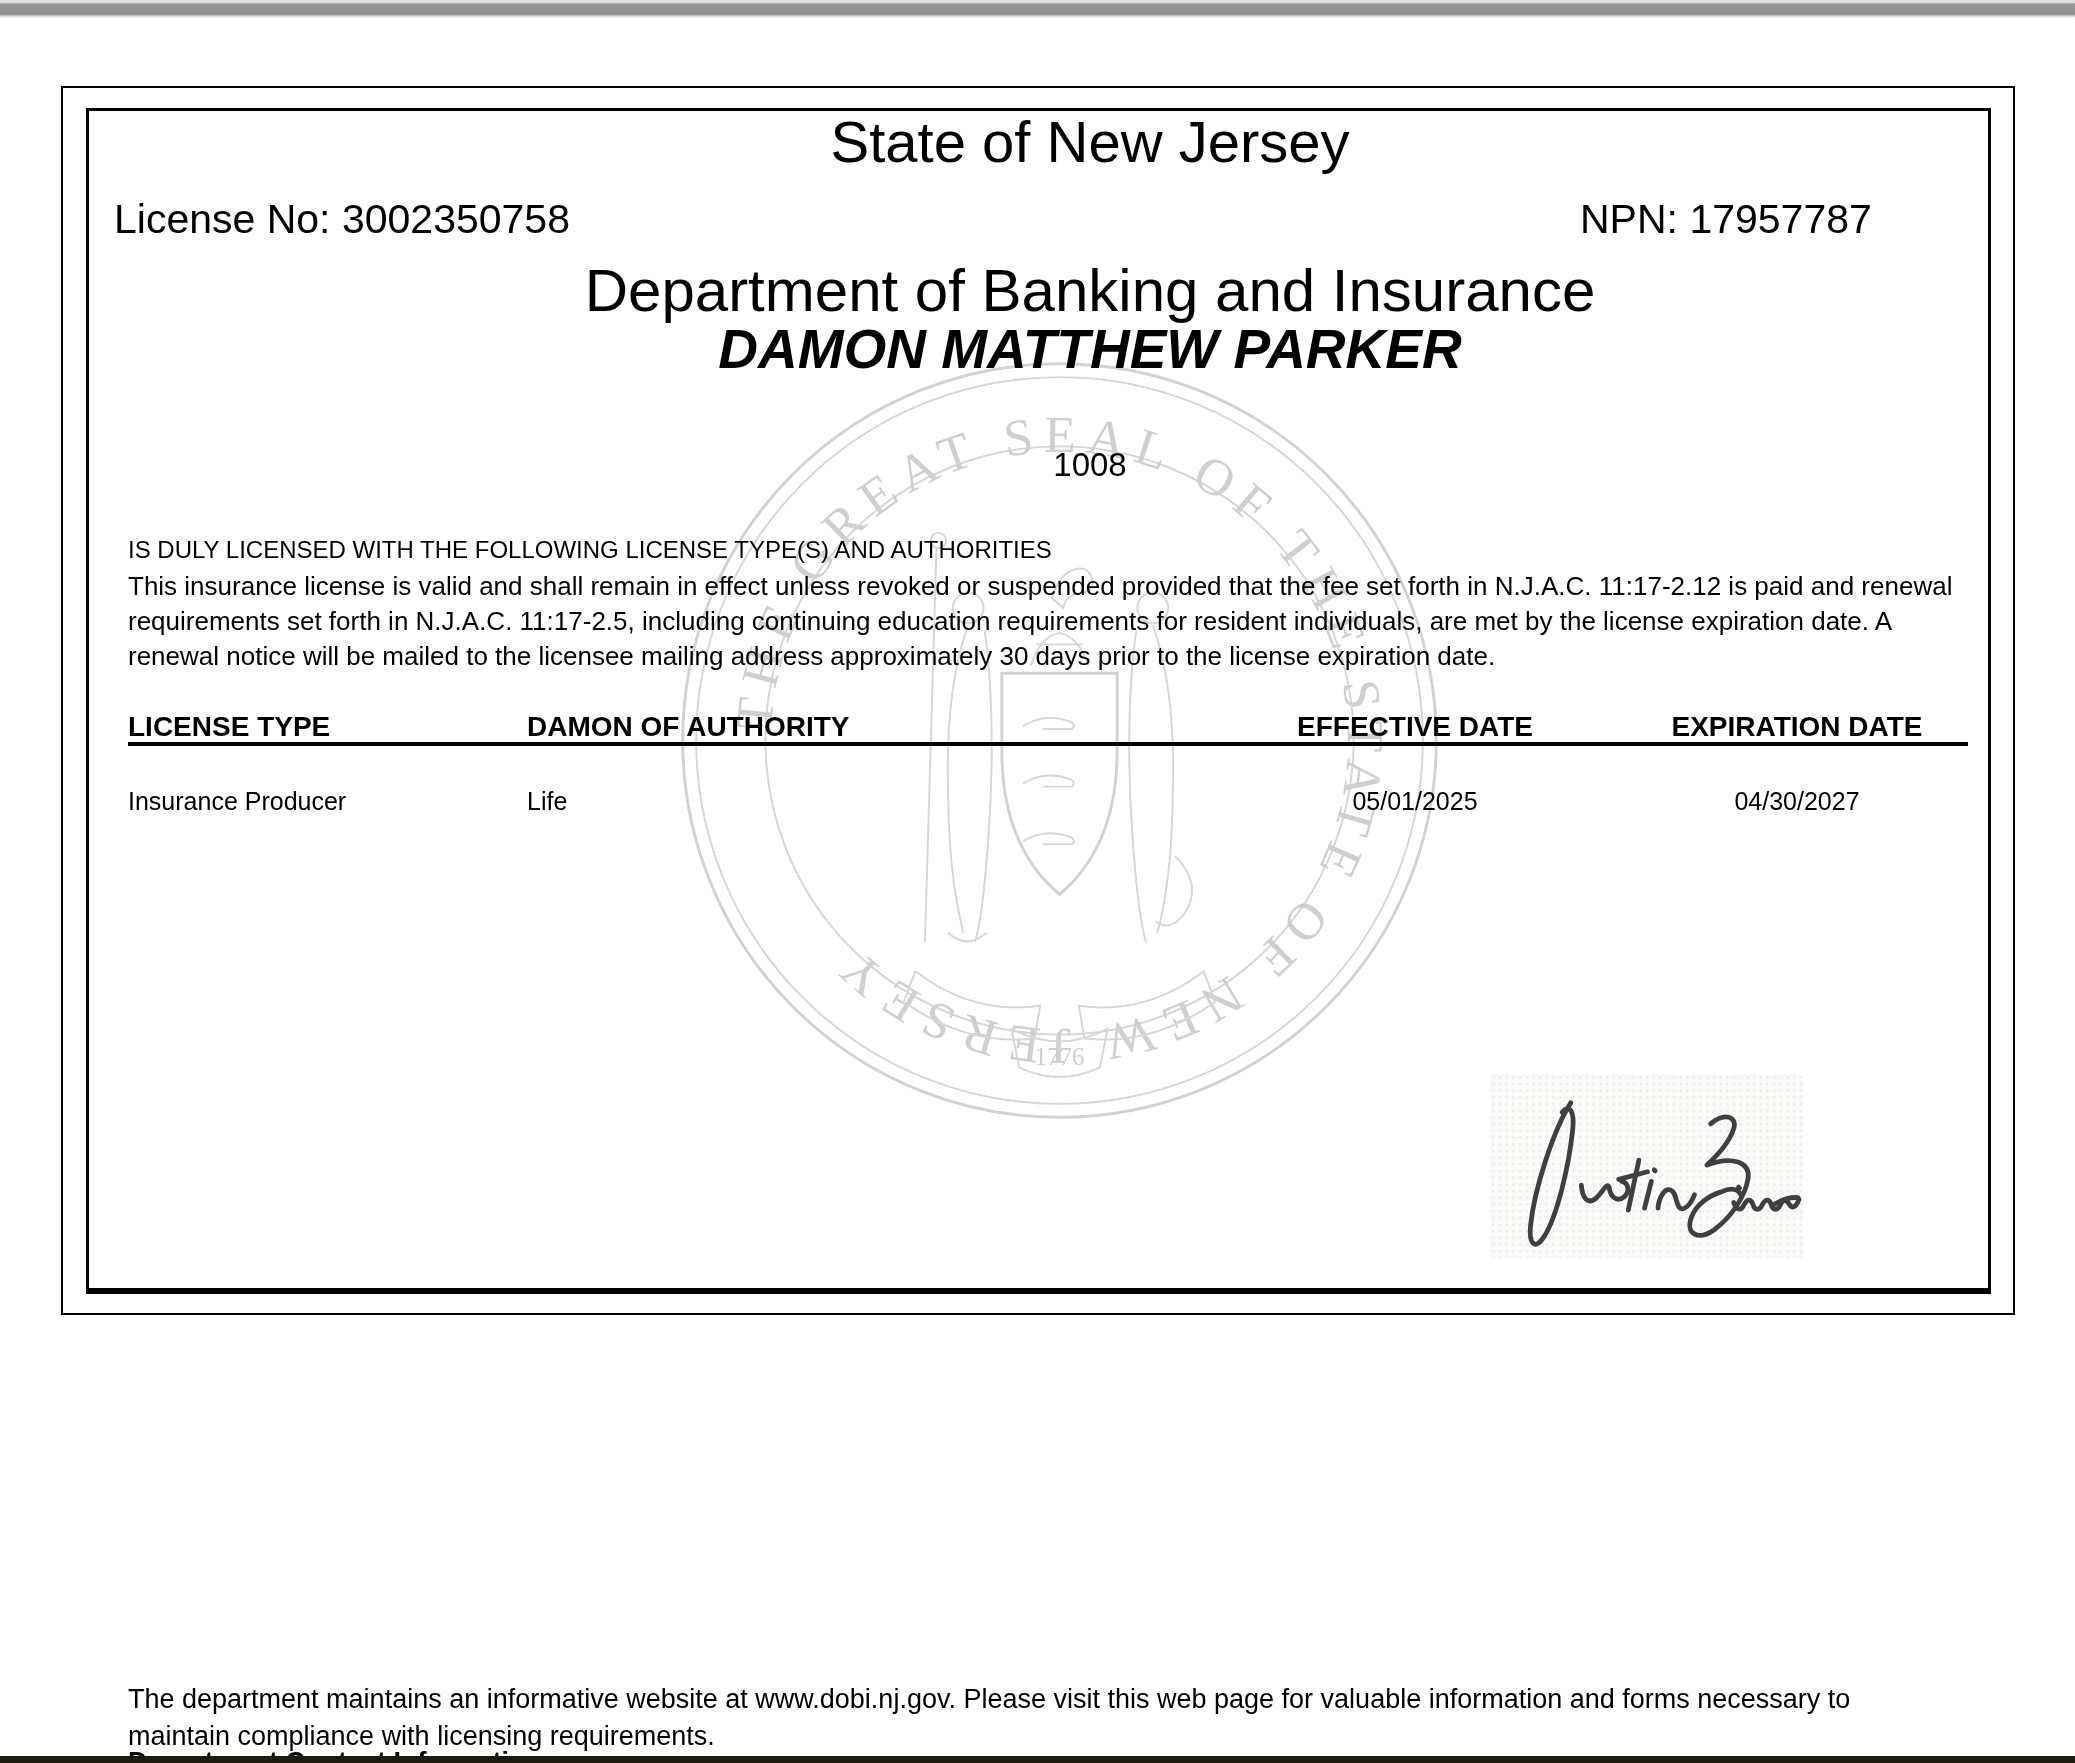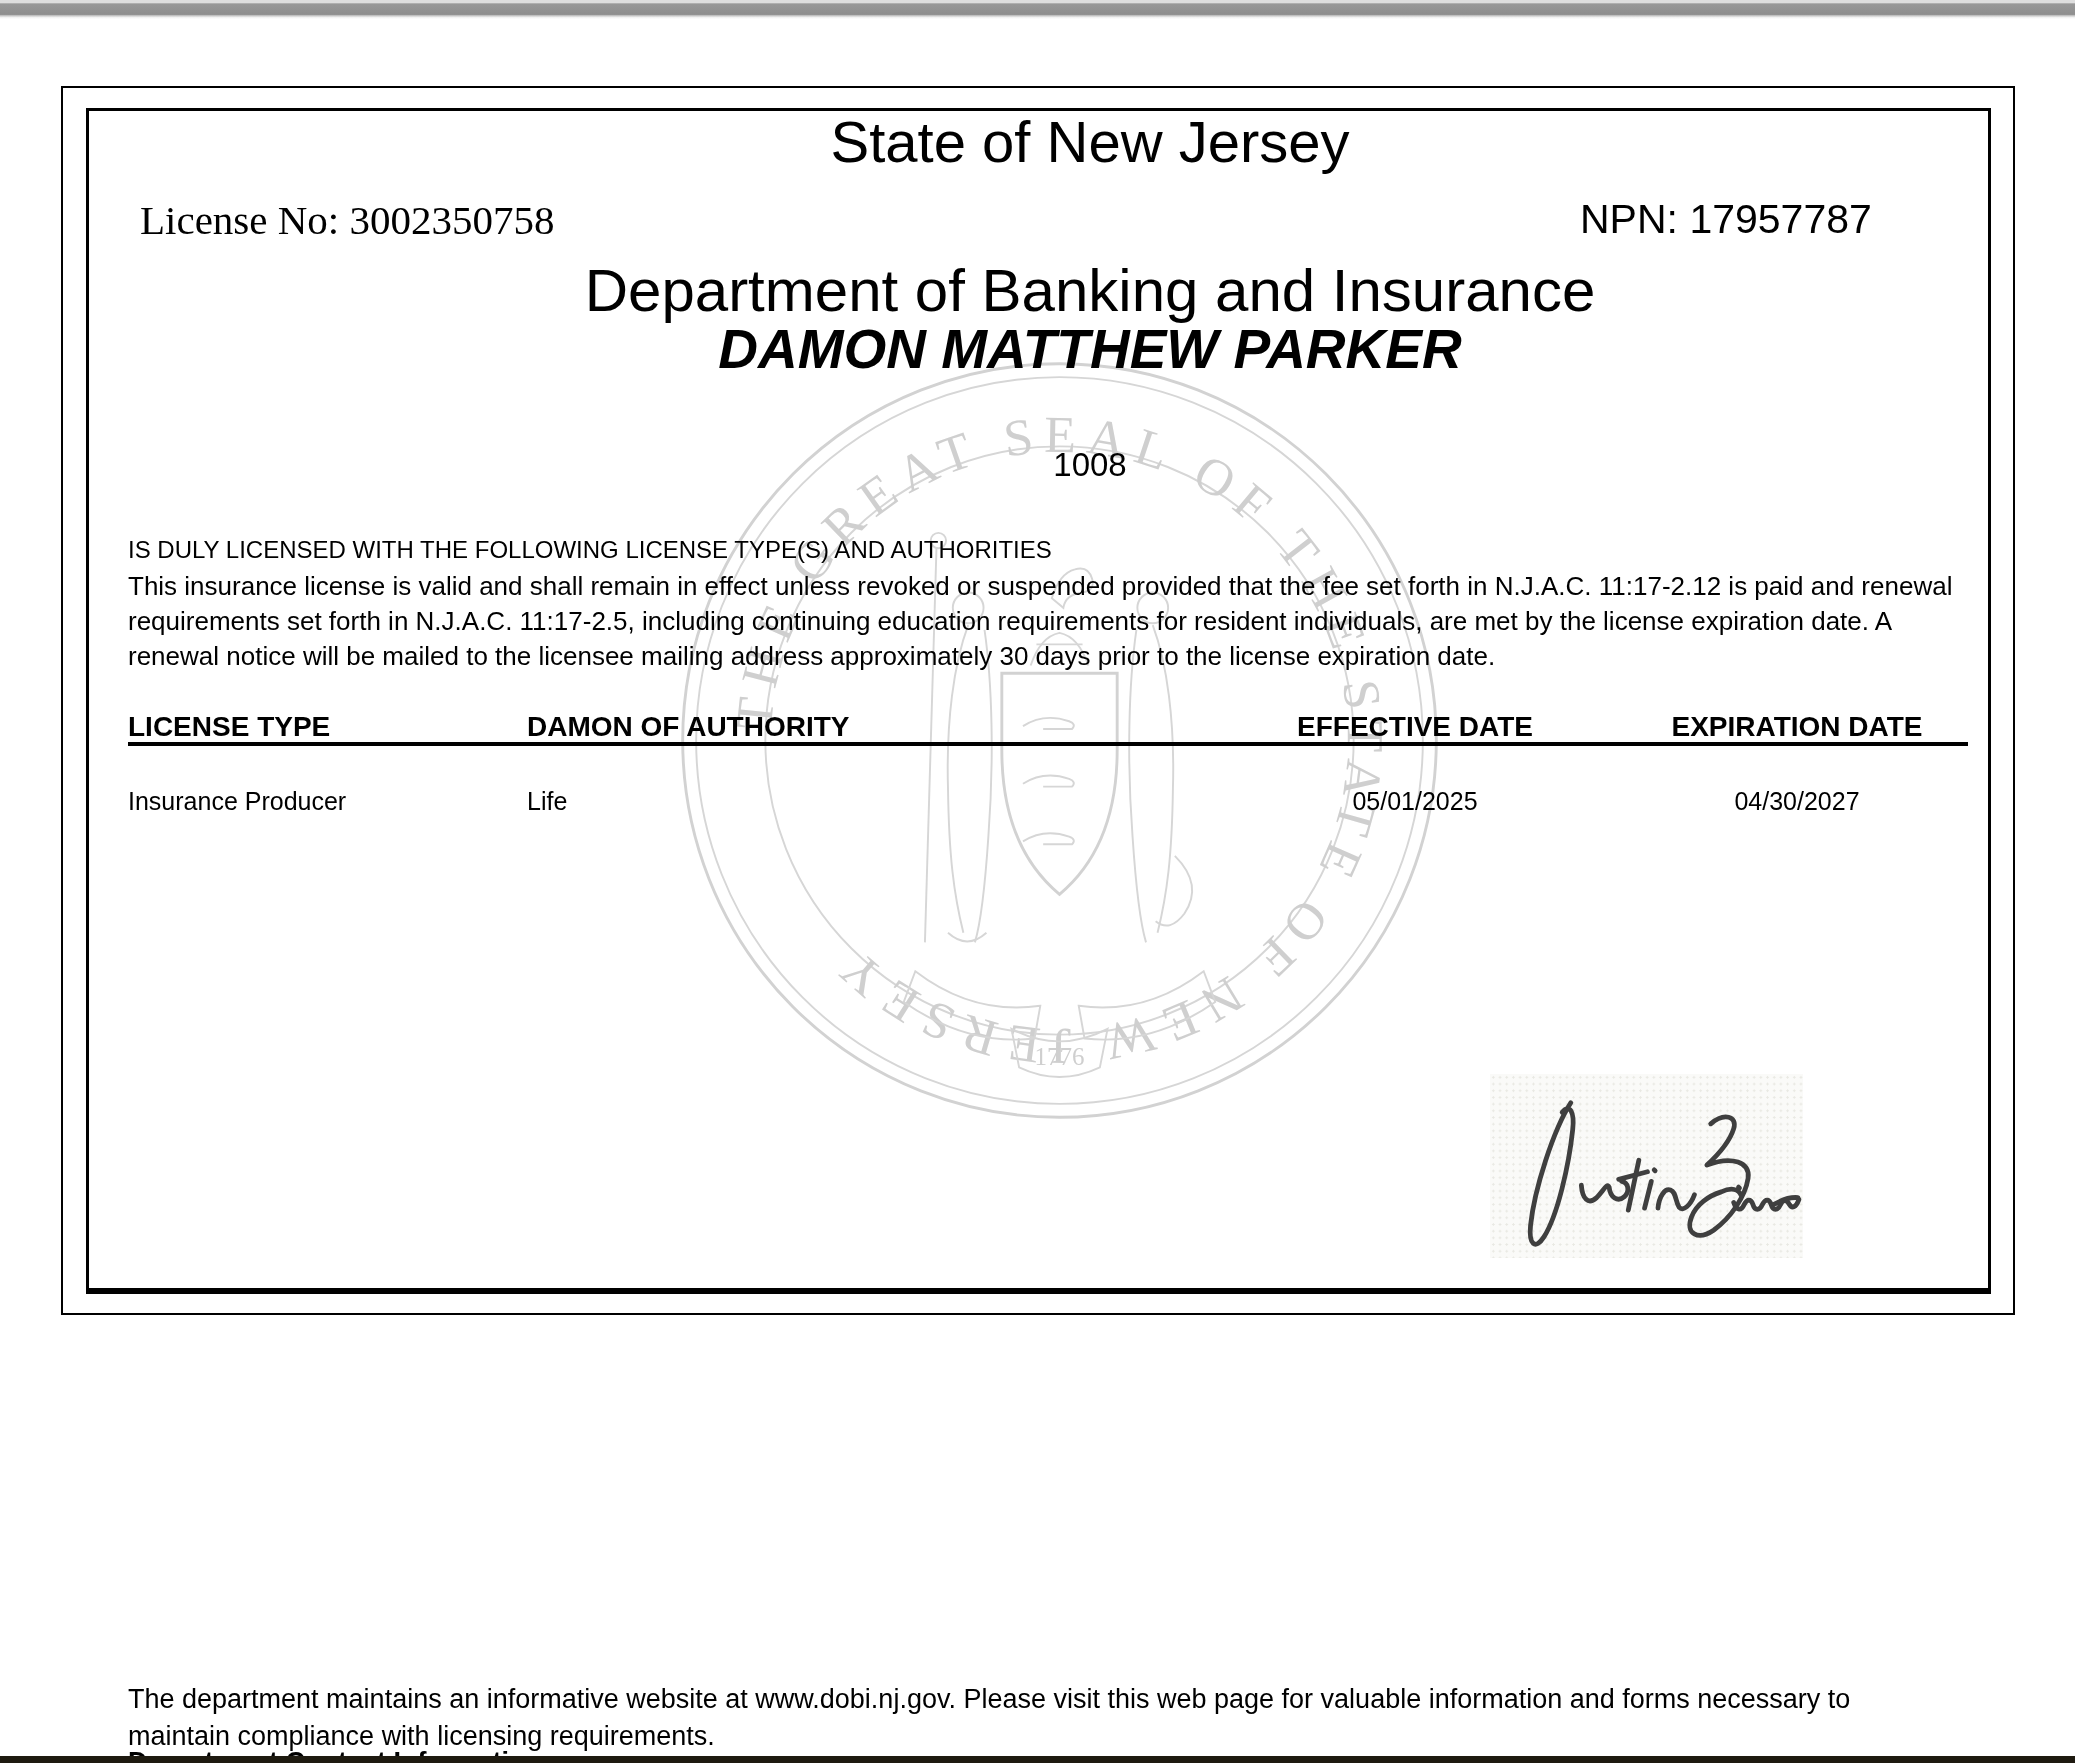--- a/index.html
+++ b/index.html
@@ -85,21 +85,21 @@
 
       <path class="seal-stroke-thin" d="M250,640 q60,46 130,36 l-6,34 q-70,8 -136,-38 z"></path>
       <path class="seal-stroke-thin" d="M550,640 q-60,46 -130,36 l6,34 q70,8 136,-38 z"></path>
       <path class="seal-stroke-thin" d="M350,700 q50,26 100,0 l-8,40 q-42,20 -84,0 z"></path>
       <text class="seal-year" x="400" y="738" text-anchor="middle">1776</text>
     </g>
   </svg>
 
   <div class="txt centered title">State of New Jersey</div>
 
-  <div class="txt idrow" style="left:140px;font-family:Liberation Serif, serif;">
+  <div class="txt idrow" style="left:114px;">
     <span>License No:</span>
     <span>3002350758</span>
   </div>
   <div class="txt idrow" style="left:1580px;">
     <span>NPN:</span>
     <span>17957787</span>
   </div>
 
   <div class="txt centered dept">Department of Banking and Insurance</div>
   <div class="txt centered name">DAMON MATTHEW PARKER</div>

